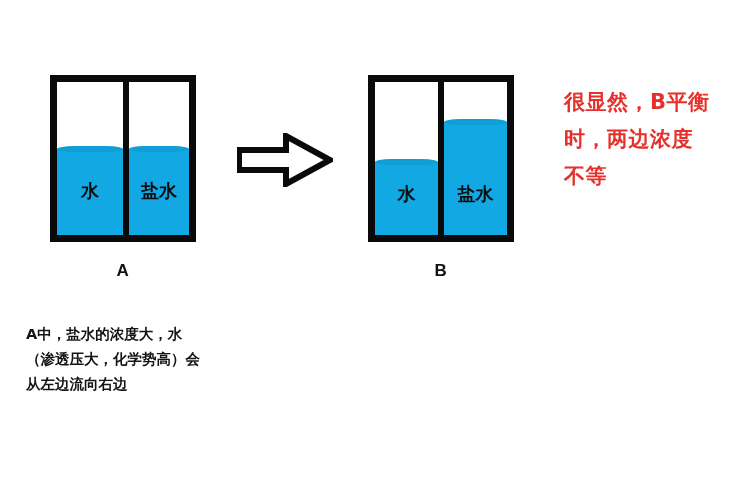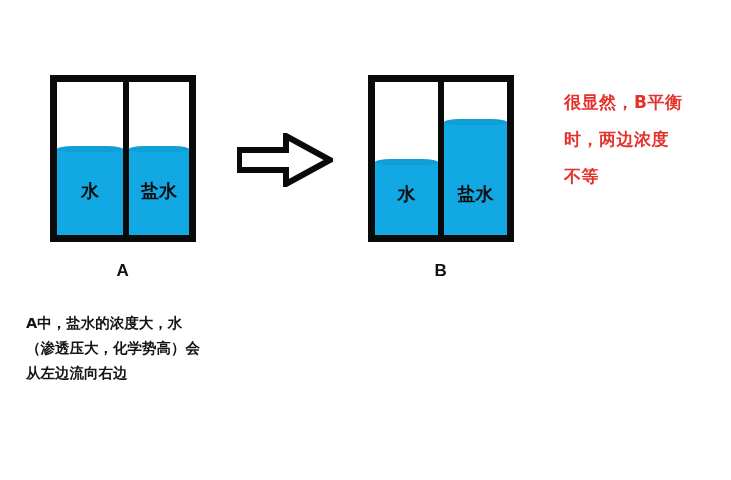--- a/index.html
+++ b/index.html
@@ -95,21 +95,21 @@
     font-size: 14.5px;
     line-height: 25px;
     font-family: "DejaVu Sans", "Liberation Sans", sans-serif;
     white-space: pre-line;
     letter-spacing: 0px;
   }
   .note-red {
     position: absolute;
     color: #e5302b;
     font-weight: bold;
-    font-size: 17px;
+    font-size: 21px;
     line-height: 37px;
     font-family: "DejaVu Sans", "Liberation Sans", sans-serif;
     white-space: pre-line;
     letter-spacing: 0.5px;
   }
 </style>
 </head>
 <body>
 
 <div id="stage">
@@ -155,21 +155,21 @@
     <div class="cell" style="left:69px; width:63px;">
       <div class="liquid" style="height:74%;">
         <div class="meniscus"></div>
       </div>
     </div>
     <div class="cell-label" style="left:69px; width:63px; top:103px;">盐水</div>
   </div>
 
   <div class="beaker-caption" style="left:368px; top:261px; width:146px;">B</div>
 
-  <div class="note" style="left:26px; top:311px; width:230px;">A中，盐水的浓度大，水
+  <div class="note" style="left:26px; top:322px; width:230px;">A中，盐水的浓度大，水
 （渗透压大，化学势高）会
 从左边流向右边</div>
 
 
   <div class="note-red" style="left:564px; top:84px; width:160px;">很显然，B平衡
 时，两边浓度
 不等</div>
 
 </div>
 

